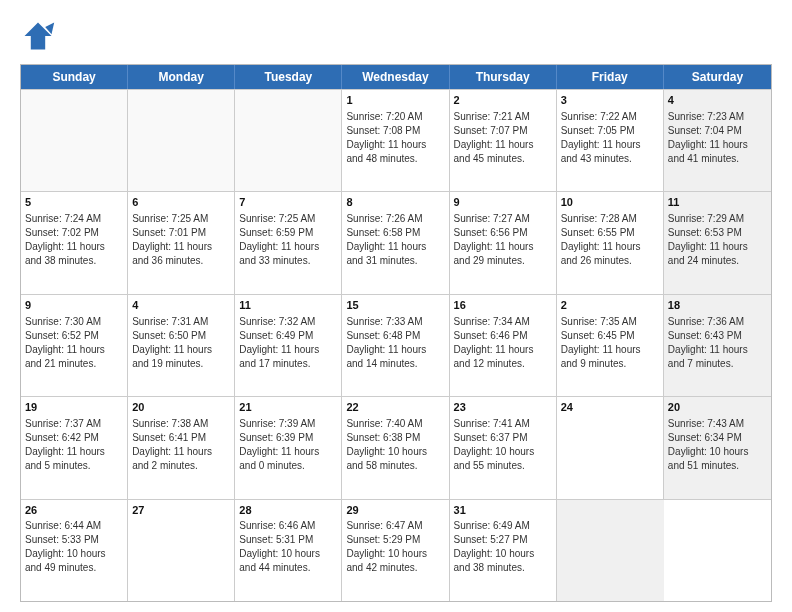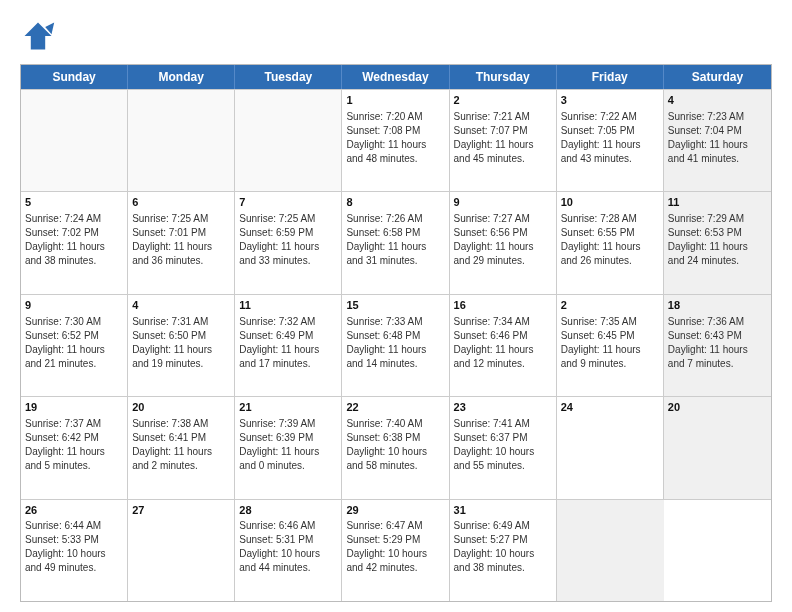--- a/index.html
+++ b/index.html
@@ -247,20 +247,21 @@
           </div>
           <div class="cal-cell">
             <div class="day-num">23</div>
             <div class="cell-info">Sunrise: 7:41 AM<br>Sunset: 6:37 PM<br>Daylight: 10 hours and 55 minutes.</div>
           </div>
           <div class="cal-cell">
             <div class="day-num">24</div>
           </div>
           <div class="cal-cell shaded">
             <div class="day-num">20</div>
+            <div class="cell-info">Sunrise: 7:43 AM<br>Sunset: 6:34 PM<br>Daylight: 10 hours and 51 minutes.</div>
           </div>
         </div>
         <div class="cal-row">
           <div class="cal-cell">
             <div class="day-num">26</div>
             <div class="cell-info">Sunrise: 6:44 AM<br>Sunset: 5:33 PM<br>Daylight: 10 hours and 49 minutes.</div>
           </div>
           <div class="cal-cell">
             <div class="day-num">27</div>
           </div>

